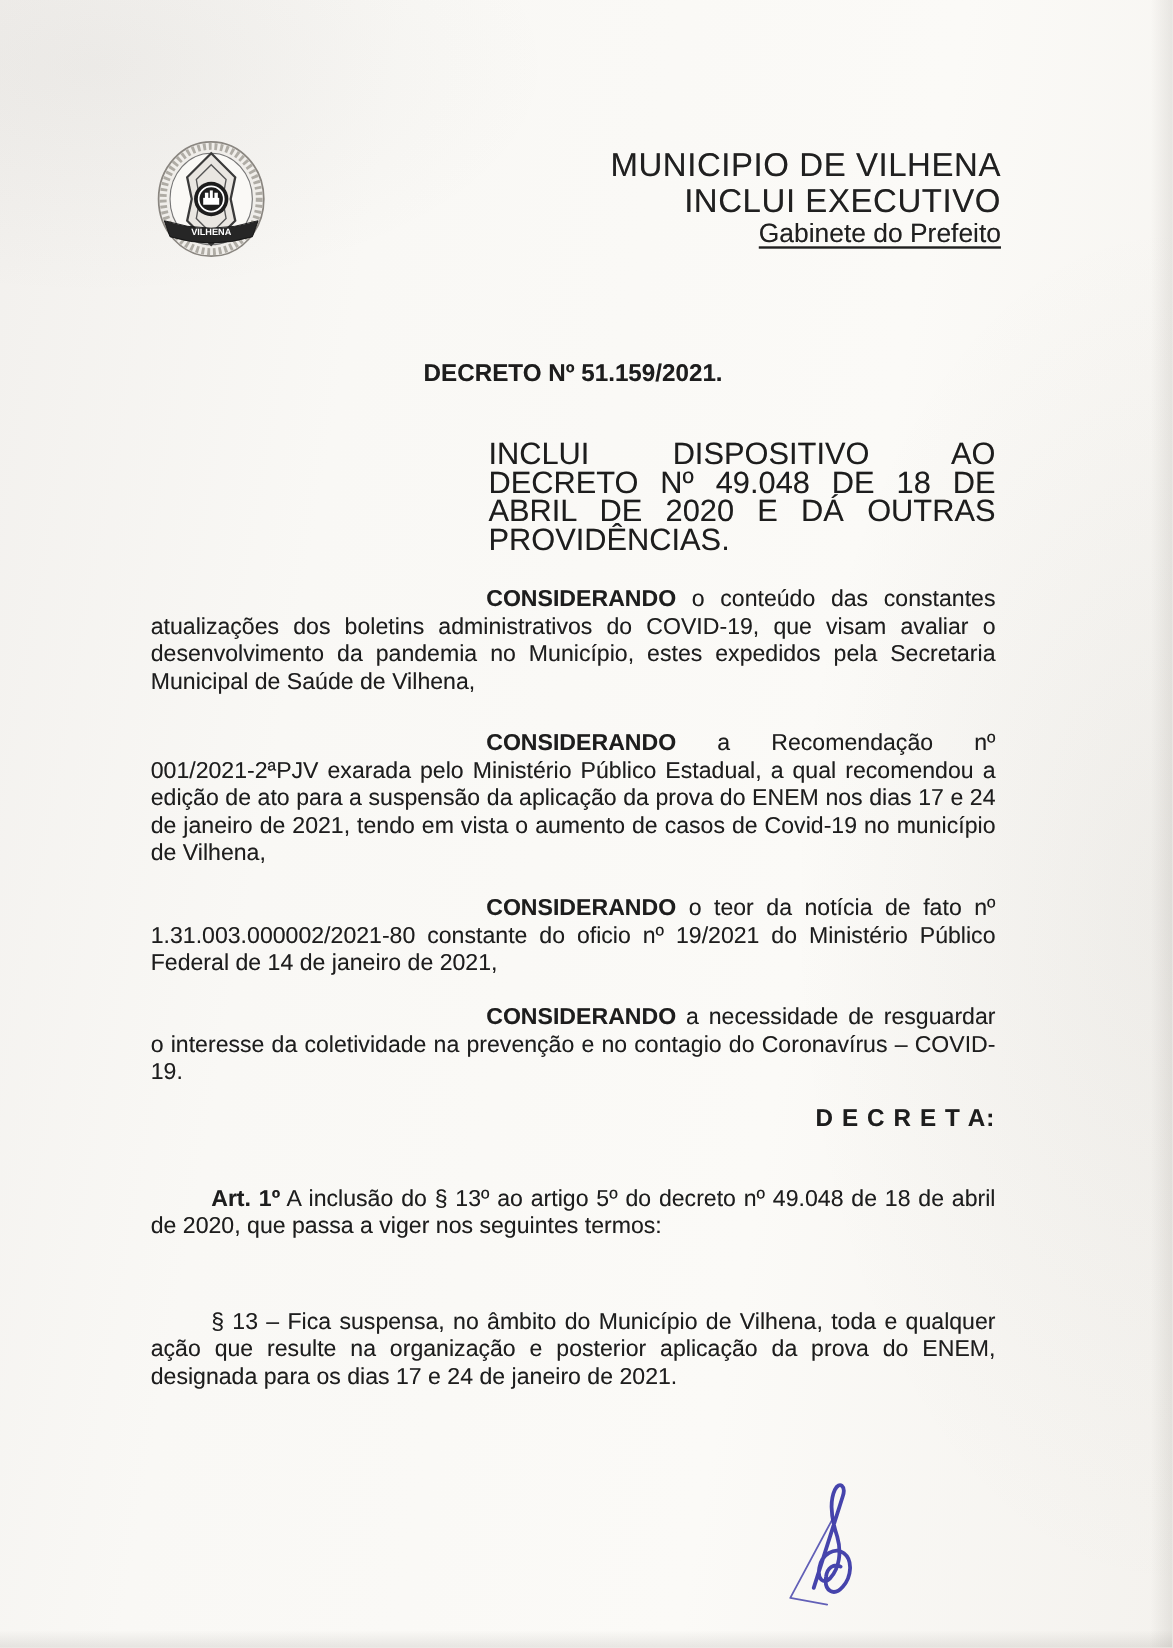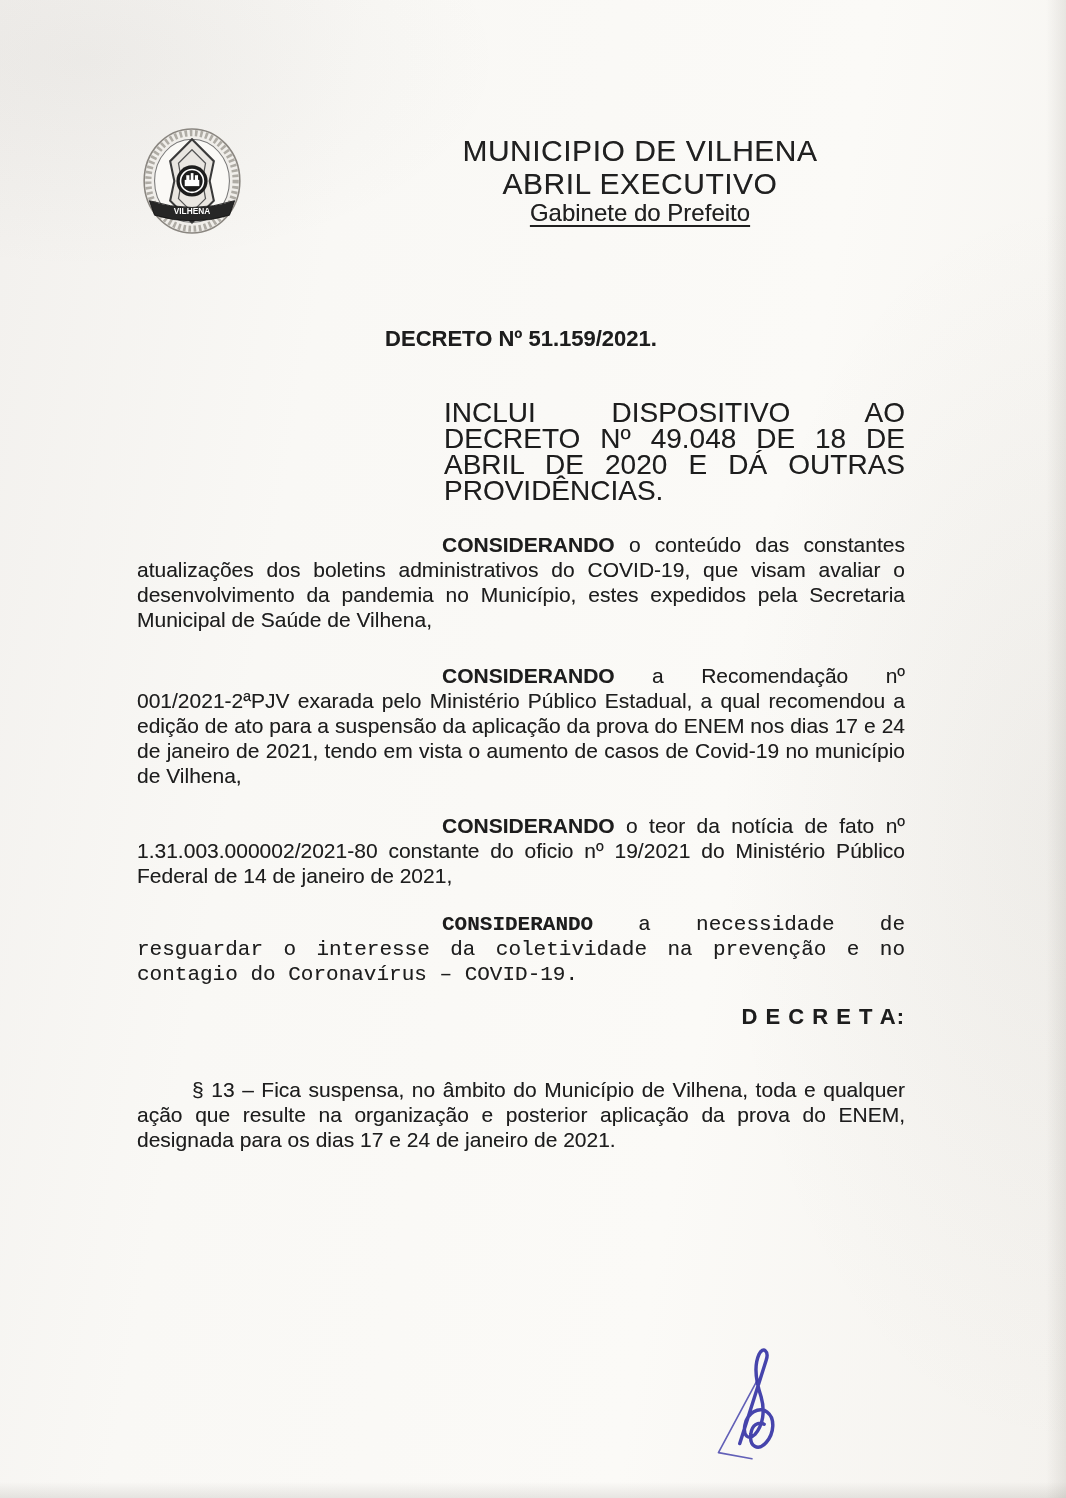--- a/index.html
+++ b/index.html
@@ -24,21 +24,21 @@
   .page::after{
     content:"";position:absolute;right:0;top:0;width:20px;height:100%;
     background:linear-gradient(to left, rgba(110,104,96,0.12), transparent);
     pointer-events:none;
   }
 
   
   .coat{position:absolute;left:140px;top:124px;width:104px;height:118px;}
   .header-text{
     position:absolute;left:370px;top:134px;width:540px;
-    text-align:center;color:#202020;
+    text-align:right;color:#202020;
     text-shadow:0 0 0.5px rgba(25,25,25,0.4);
   }
   .ht1{font-size:30px;line-height:34px;letter-spacing:0.5px;}
   .ht2{font-size:30px;line-height:31px;letter-spacing:0.5px;}
   .ht3{font-size:23px;line-height:28px;letter-spacing:0.3px;}
   .ht4{font-size:24px;line-height:27px;text-decoration:underline;text-underline-offset:4px;}
 
   
   .doc-body{
     position:absolute;left:137px;top:0;width:768px;
@@ -52,27 +52,27 @@
     margin:47px 16px 0 307px;width:461px;
     font-size:28px;line-height:26px;text-align:justify;
   }
   .par{font-size:21px;line-height:25px;text-align:justify;margin:0;}
   .indent-deep{text-indent:305px;}
   .indent-sm{text-indent:55px;}
   .preamble{margin-top:70px;}
   .c1{margin-top:28px;}
   .c2{margin-top:31px;}
   .c3{margin-top:25px;}
-  .c4{margin-top:24px;font-family:Liberation Mono, monospace;}
+  .c4{margin-top:24px;}
   .decreta{
     margin:17px 0 0 0;text-align:right;font-weight:bold;
     font-size:22px;line-height:26px;letter-spacing:1px;
   }
   .art1{margin-top:47px;}
-  .p13{margin-top:47px;}
+  .p13{margin-top:62px;}
   .lead{font-weight:bold;}
 
   
   .signature{position:absolute;left:698px;top:1344px;width:114px;height:132px;}
 </style>
 </head>
 <body>
 
 <div class="page">
 
@@ -89,41 +89,42 @@
       <rect x="44.5" y="48.5" width="3" height="5"></rect>
       <rect x="48.8" y="46.5" width="2.6" height="7"></rect>
       <rect x="52.8" y="48.5" width="3" height="5"></rect>
     </g>
     <path d="M9,73 Q50,86 91,73 L86,87 Q50,98 14,87 Z" fill="#262626" stroke="#111" stroke-width="0.8"></path>
     <text x="50" y="85.5" text-anchor="middle" font-size="8" font-weight="bold" font-family="Liberation Sans, sans-serif" fill="#ffffff">VILHENA</text>
   </svg>
 
   <div class="header-text">
     <div class="ht1">MUNICIPIO DE VILHENA</div>
-    <div class="ht2">ABRIL EXECUTIVO</div>
+    <div class="ht2">INCLUI EXECUTIVO</div>
     <div class="ht4">Gabinete do Prefeito</div>
   </div>
 
   <div class="doc-body">
 
     <p class="doc-title">DECRETO Nº 51.159/2021.</p>
 
     <p class="epigraph">INCLUI DISPOSITIVO AO DECRETO Nº 49.048 DE 18 DE ABRIL DE 2020 E DÁ OUTRAS PROVIDÊNCIAS.</p>
 
 
     <p class="par indent-deep c1"><span class="lead">CONSIDERANDO</span><span> o conteúdo das constantes atualizações dos boletins administrativos do COVID-19, que visam avaliar o desenvolvimento da pandemia no Município, estes expedidos pela Secretaria Municipal de Saúde de Vilhena,</span></p>
 
     <p class="par indent-deep c2"><span class="lead">CONSIDERANDO</span><span> a Recomendação nº 001/2021-2ªPJV exarada pelo Ministério Público Estadual, a qual recomendou a edição de ato para a suspensão da aplicação da prova do ENEM nos dias 17 e 24 de janeiro de 2021, tendo em vista o aumento de casos de Covid-19 no município de Vilhena,</span></p>
 
     <p class="par indent-deep c3"><span class="lead">CONSIDERANDO</span><span> o teor da notícia de fato nº 1.31.003.000002/2021-80 constante do oficio nº 19/2021 do Ministério Público Federal de 14 de janeiro de 2021,</span></p>
 
     <p class="par indent-deep c4"><span class="lead">CONSIDERANDO</span><span> a necessidade de resguardar o interesse da coletividade na prevenção e no contagio do Coronavírus – COVID-19.</span></p>
 
     <p class="decreta">D E C R E T A:</p>
 
+    <p class="par indent-sm art1"><span class="lead">Art. 1º</span><span> A inclusão do § 13º ao artigo 5º do decreto nº 49.048 de 18 de abril de 2020, que passa a viger nos seguintes termos:</span></p>
 
     <p class="par indent-sm p13">§ 13 – Fica suspensa, no âmbito do Município de Vilhena, toda e qualquer ação que resulte na organização e posterior aplicação da prova do ENEM, designada para os dias 17 e 24 de janeiro de 2021.</p>
 
   </div>
 
   <svg class="signature" viewBox="0 0 110 130" aria-hidden="true">
     <g fill="none" stroke="#3c3aa8" stroke-linecap="round" stroke-linejoin="round">
       <path stroke-width="3.4" opacity="0.95" d="M40,98 L66,16 C69,7 63,2 59,10 C53,23 57,40 61,52 C65,66 63,80 55,89 C49,95 43,91 45,80 C47,68 59,61 67,67 C75,73 74,88 66,97 C58,106 49,101 51,88 C52,80 58,76 64,79"></path>
       <path stroke-width="1.6" opacity="0.8" d="M57,36 L19,107 L52,113"></path>
     </g>

